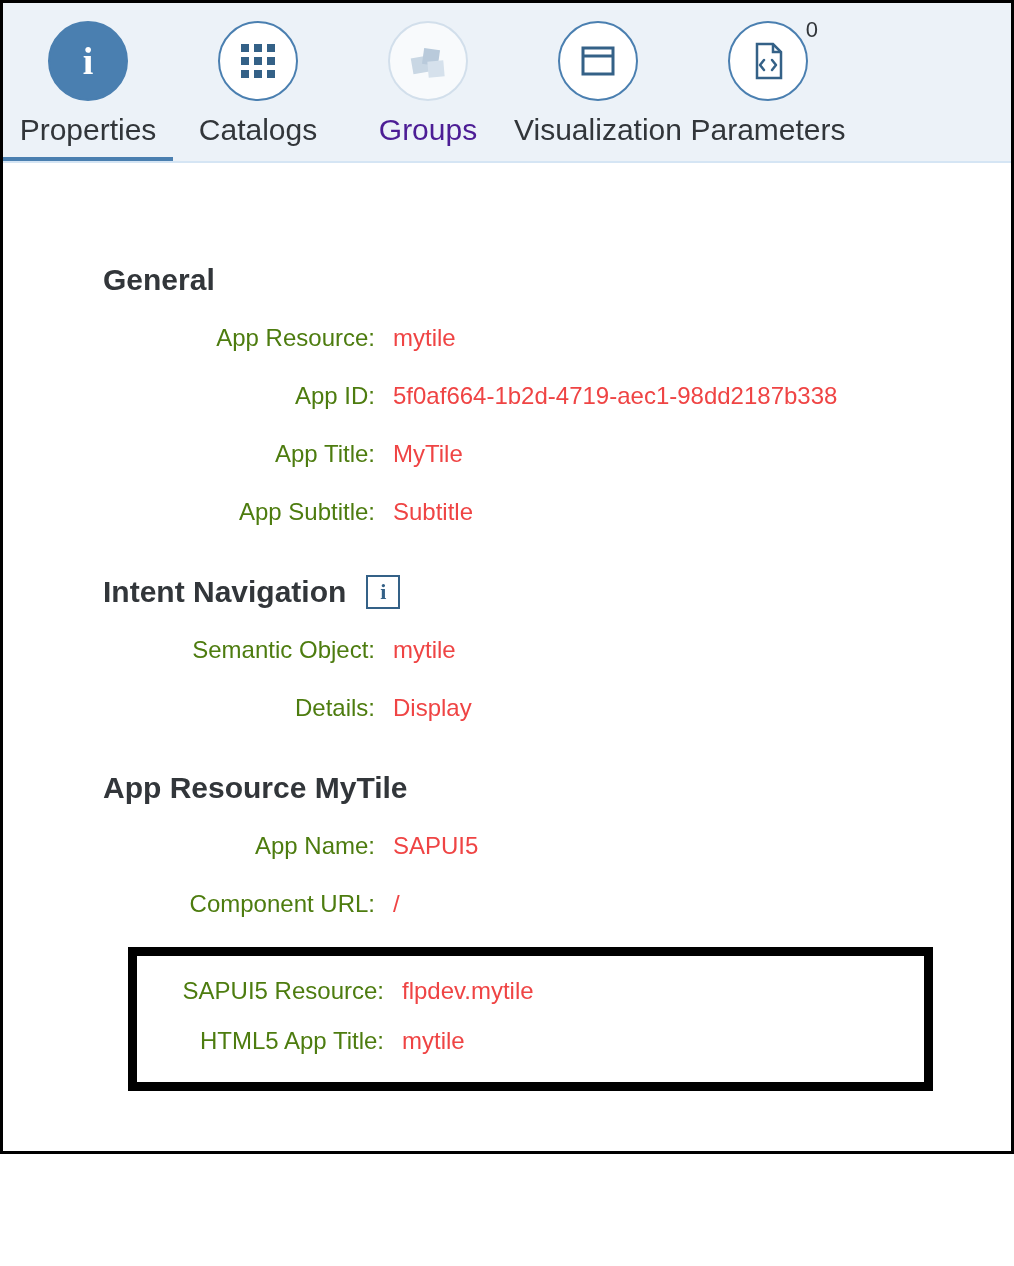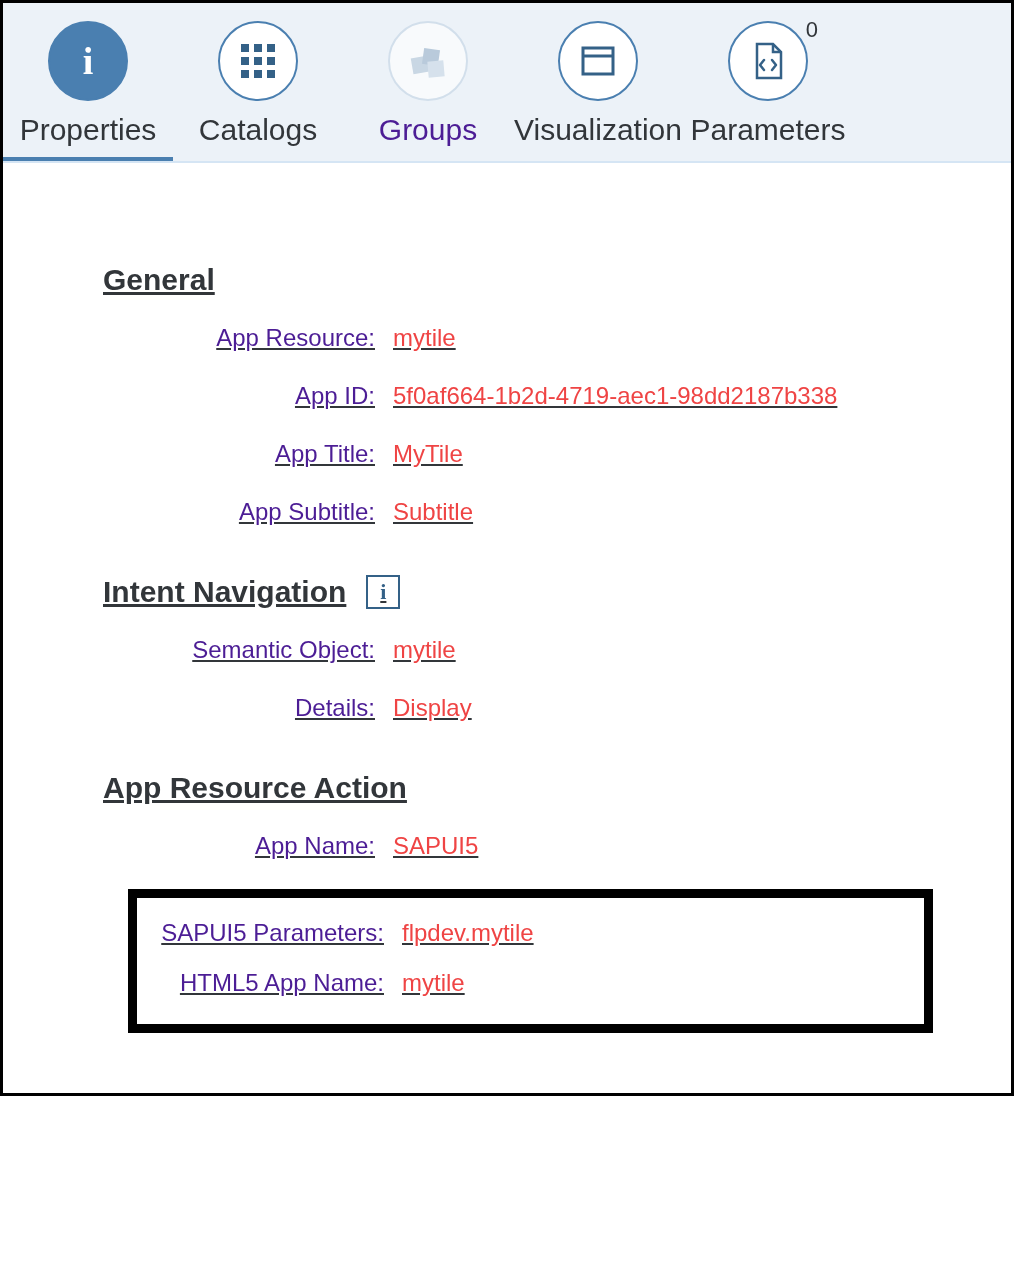--- a/index.html
+++ b/index.html
@@ -63,21 +63,20 @@
     }
     .badge {
       position: absolute;
       top: -6px;
       right: -12px;
       font-size: 22px;
       color: #32363a;
     }
     .content {
       padding: 60px 28px 60px 30px;
-      text-decoration: underline;
     }
     .section-heading {
       font-size: 30px;
       font-weight: 700;
       color: #32363a;
       margin-top: 48px;
       margin-bottom: 26px;
       padding-left: 70px;
       display: flex;
       align-items: center;
@@ -101,21 +100,21 @@
     }
     .form-row {
       display: flex;
       align-items: flex-start;
       margin-bottom: 28px;
       padding-left: 70px;
     }
     .form-label {
       width: 290px;
       text-align: right;
-      color: #4c1d95;
+      color: #4d7c0f;
       font-size: 24px;
       padding-right: 18px;
       line-height: 1.25;
     }
     .form-value {
       font-size: 24px;
       color: #ef4444;
       line-height: 1.25;
       flex: 1;
     }
@@ -229,31 +228,35 @@
 
   <div class="form-row">
     <div class="form-label">Semantic Object:</div>
     <div class="form-value">mytile</div>
   </div>
   <div class="form-row">
     <div class="form-label">Details:</div>
     <div class="form-value">Display</div>
   </div>
 
-  <div class="section-heading">App Resource Action</div>
+  <div class="section-heading">App Resource MyTile</div>
 
   <div class="form-row">
     <div class="form-label">App Name:</div>
     <div class="form-value">SAPUI5</div>
   </div>
+  <div class="form-row">
+    <div class="form-label">Component URL:</div>
+    <div class="form-value">/</div>
+  </div>
 
   <div class="highlight-box">
     <div class="form-row">
-      <div class="form-label">SAPUI5 Parameters:</div>
+      <div class="form-label">SAPUI5 Resource:</div>
       <div class="form-value">flpdev.mytile</div>
     </div>
     <div class="form-row">
-      <div class="form-label">HTML5 App Name:</div>
+      <div class="form-label">HTML5 App Title:</div>
       <div class="form-value">mytile</div>
     </div>
   </div>
 
 </div>
 
 </body></html>

